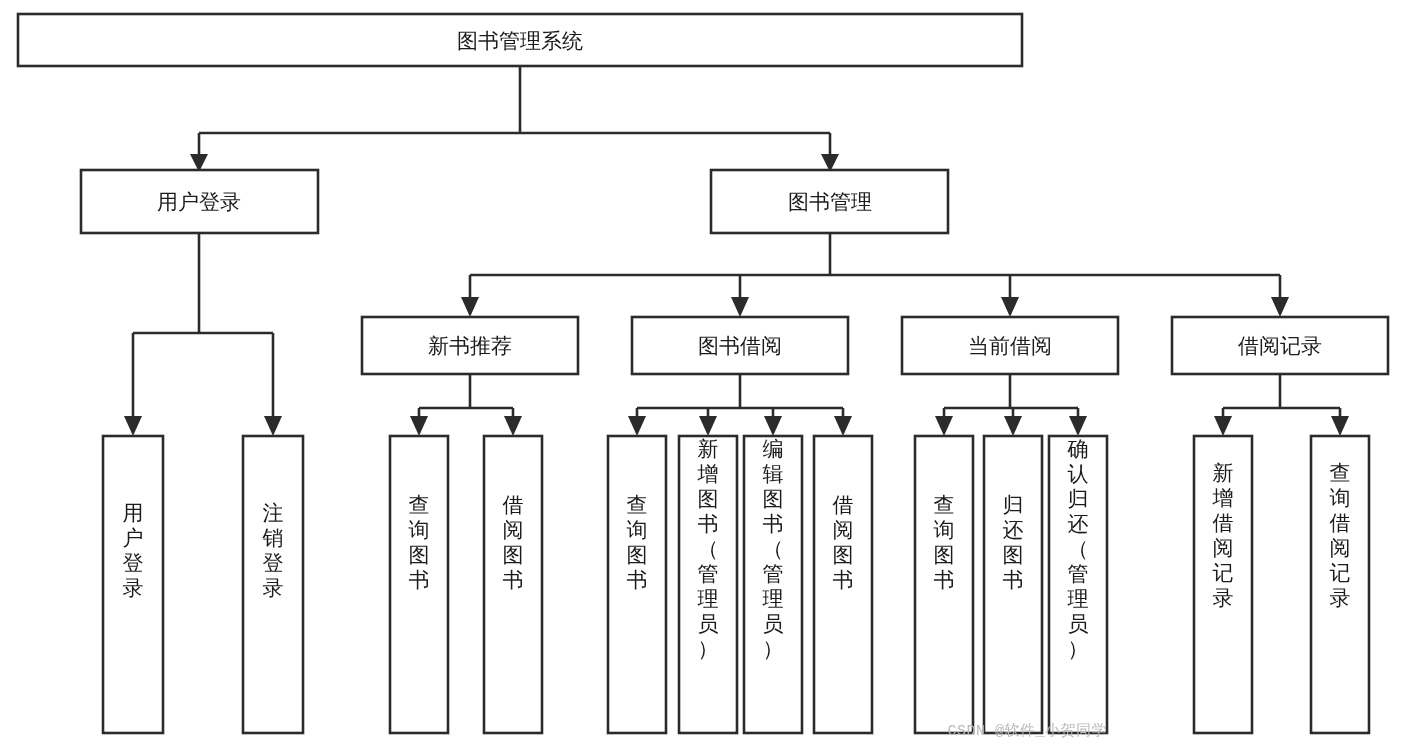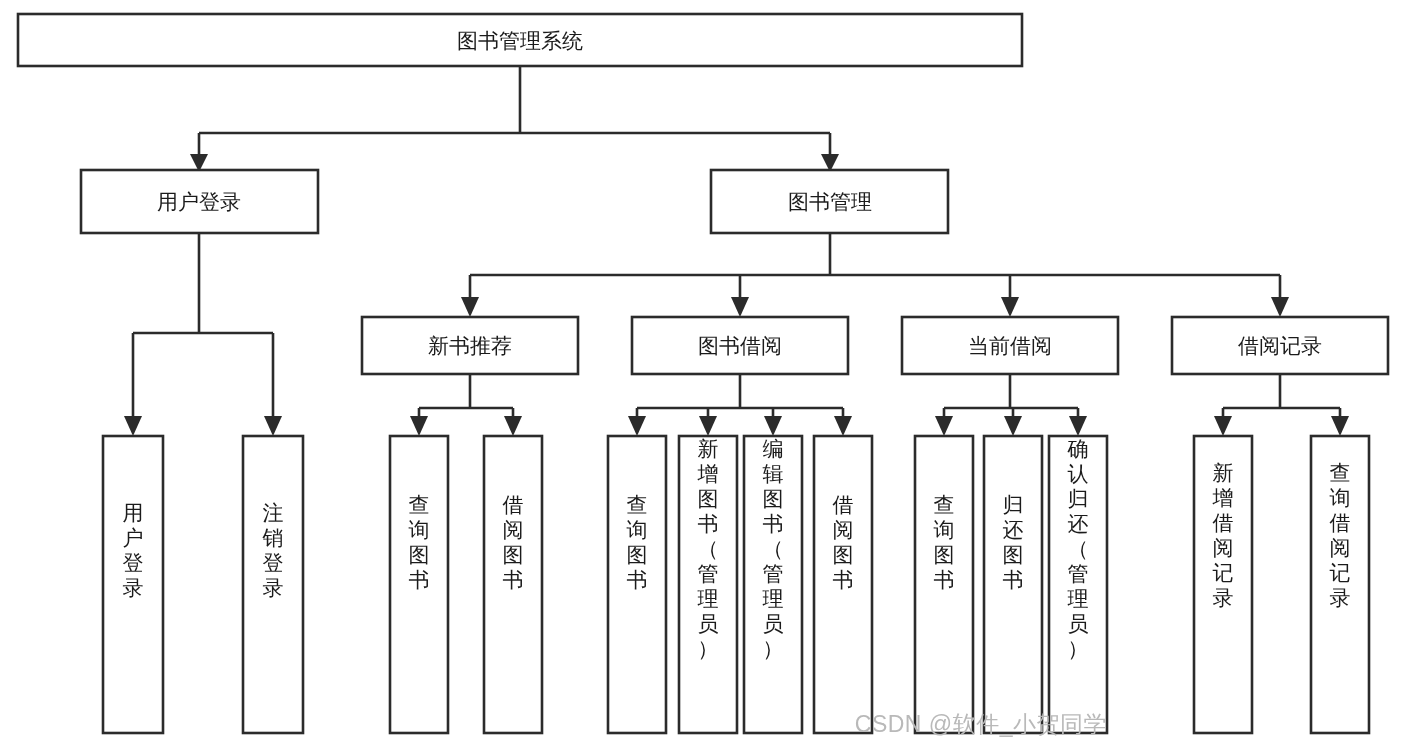--- a/index.html
+++ b/index.html
@@ -51,22 +51,22 @@
   .node-label-vertical {
     font-family: "Liberation Sans", "DejaVu Sans", sans-serif;
     fill: #1b1b1b;
     font-size: 21px;
     text-anchor: middle;
   }
   .watermark {
     position: absolute;
     right: 10px;
     bottom: 7px;
-    font-family: Liberation Sans, sans-serif;
-    font-size: 23px;
+    font-family: Liberation Mono, monospace;
+    font-size: 15px;
     color: #b9b9b9;
     letter-spacing: 0.5px;
     white-space: nowrap;
     user-select: none;
   }
 </style>
 </head>
 <body>
 
 <div id="diagram-root">

